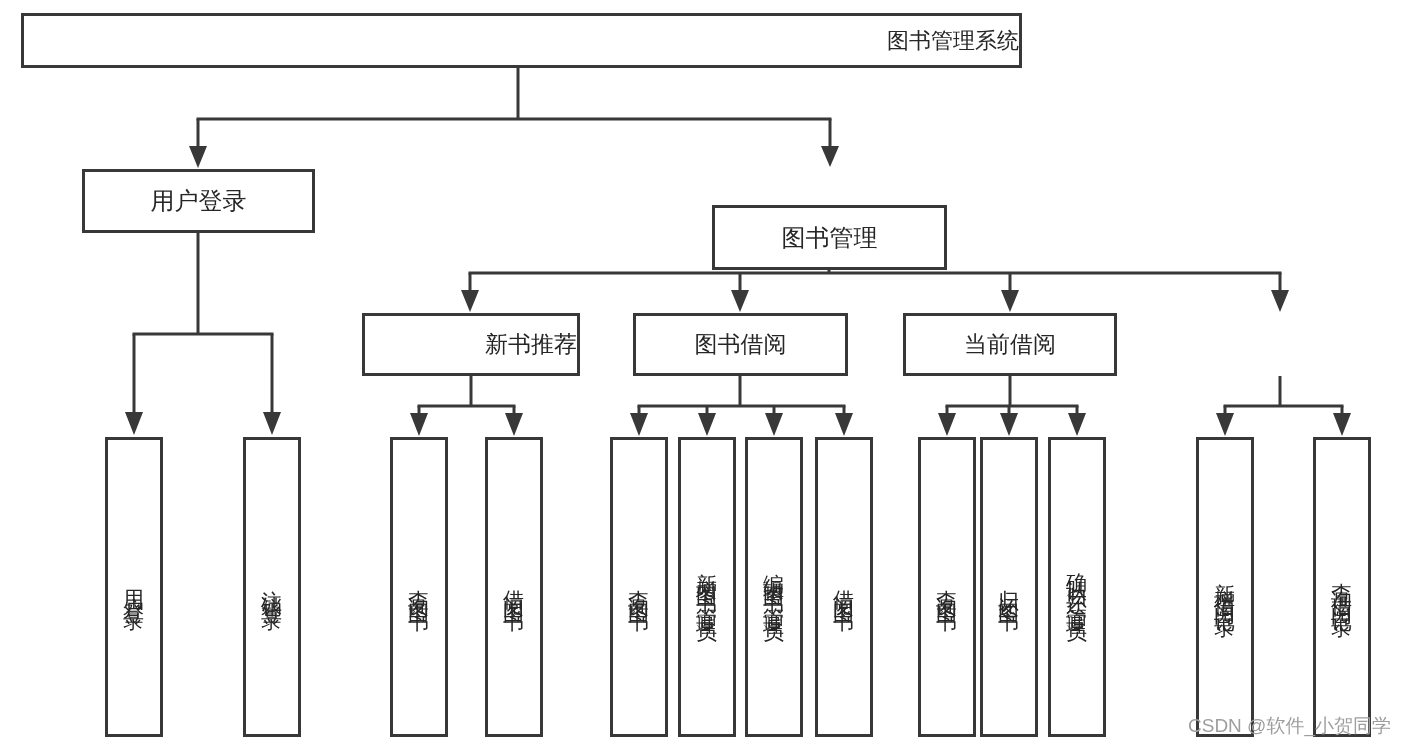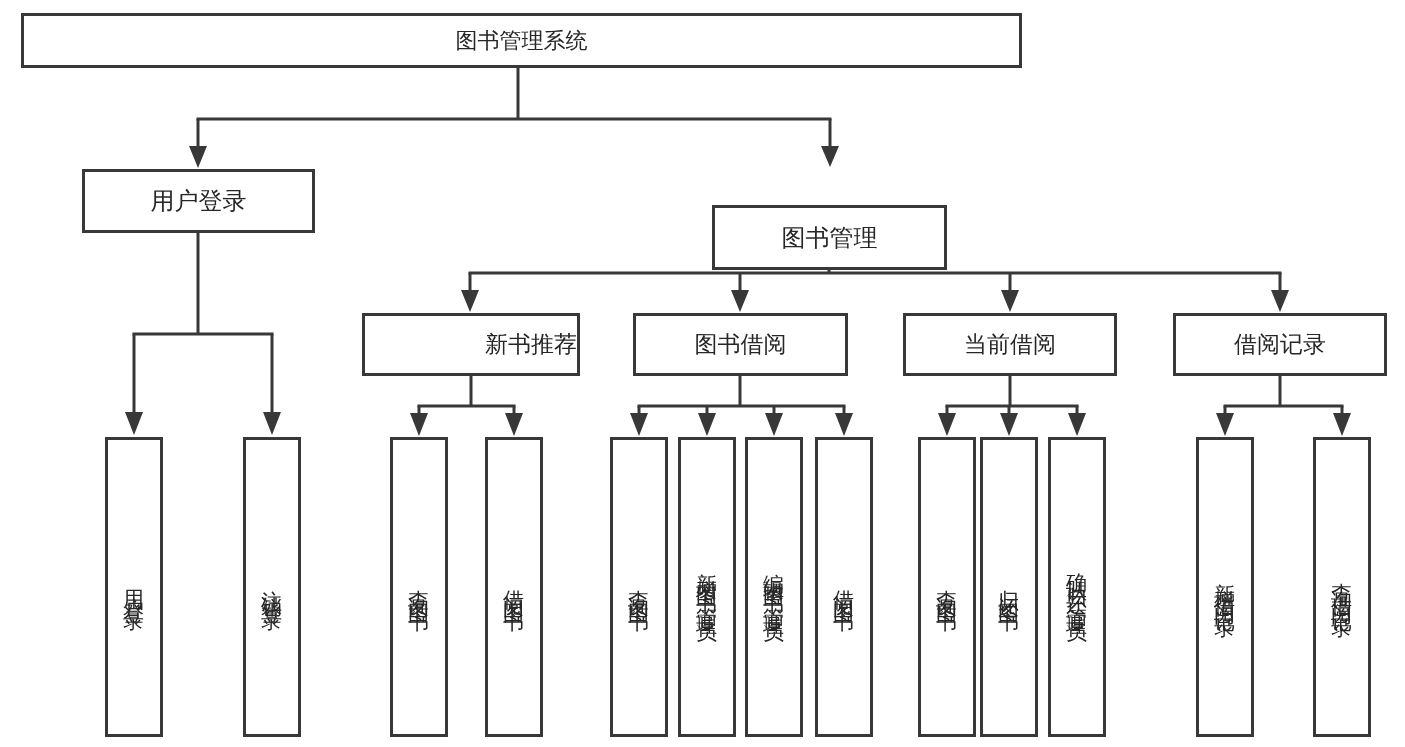--- a/index.html
+++ b/index.html
@@ -118,42 +118,39 @@
 
       <line x1="1280" y1="376" x2="1280" y2="406"></line>
       <line x1="1223.5" y1="406" x2="1343.5" y2="406"></line>
       <line x1="1225" y1="406" x2="1225" y2="416"></line>
       <polygon points="1216,413 1234,413 1225,436" stroke="none"></polygon>
       <line x1="1342" y1="406" x2="1342" y2="416"></line>
       <polygon points="1333,413 1351,413 1342,436" stroke="none"></polygon>
     </g>
   </svg>
 
-  <div class="box root" style="left:21px; top:13px; width:1001px; height:55px;">
+  <div class="box root" style="left:21px; top:13px; width:1001px; height:55px;justify-content:flex-end;">
     <span class="lbl">图书管理系统</span>
   </div>
 
   <div class="box lvl2" style="left:82px; top:169px; width:233px; height:64px;">
     <span class="lbl">用户登录</span>
   </div>
   <div class="box lvl2" style="left:712px; top:168px; width:235px; height:65px;margin-top:37px;">
     <span class="lbl">图书管理</span>
   </div>
 
   <div class="box lvl3" style="left:362px; top:313px; width:218px; height:63px;justify-content:flex-end;">
     <span class="lbl">新书推荐</span>
   </div>
   <div class="box lvl3" style="left:903px; top:313px; width:214px; height:63px;">
     <span class="lbl">当前借阅</span>
   </div>
   <div class="box lvl3" style="left:633px; top:313px; width:215px; height:63px;">
     <span class="lbl">图书借阅</span>
-  </div>
-  <div class="box lvl3" style="left:1173px; top:313px; width:214px; height:63px;">
-    <span class="lbl">借阅记录</span>
   </div>
 
   <div class="box leaf" style="left:105px; top:437px; width:58px; height:300px;">
     <span class="lbl">用户登录</span>
   </div>
   <div class="box leaf" style="left:243px; top:437px; width:58px; height:300px;">
     <span class="lbl">注销登录</span>
   </div>
   <div class="box leaf" style="left:390px; top:437px; width:58px; height:300px;">
     <span class="lbl">查询图书</span>
@@ -182,14 +179,15 @@
   <div class="box leaf" style="left:1048px; top:437px; width:58px; height:300px;">
     <span class="lbl">确认归还（管理员）</span>
   </div>
   <div class="box leaf" style="left:1196px; top:437px; width:58px; height:300px;">
     <span class="lbl">新增借阅记录</span>
   </div>
   <div class="box leaf" style="left:1313px; top:437px; width:58px; height:300px;">
     <span class="lbl">查询借阅记录</span>
   </div>
 
+  <div class="watermark">CSDN @软件_小贺同学</div>
 
 </div>
 
 </body></html>

